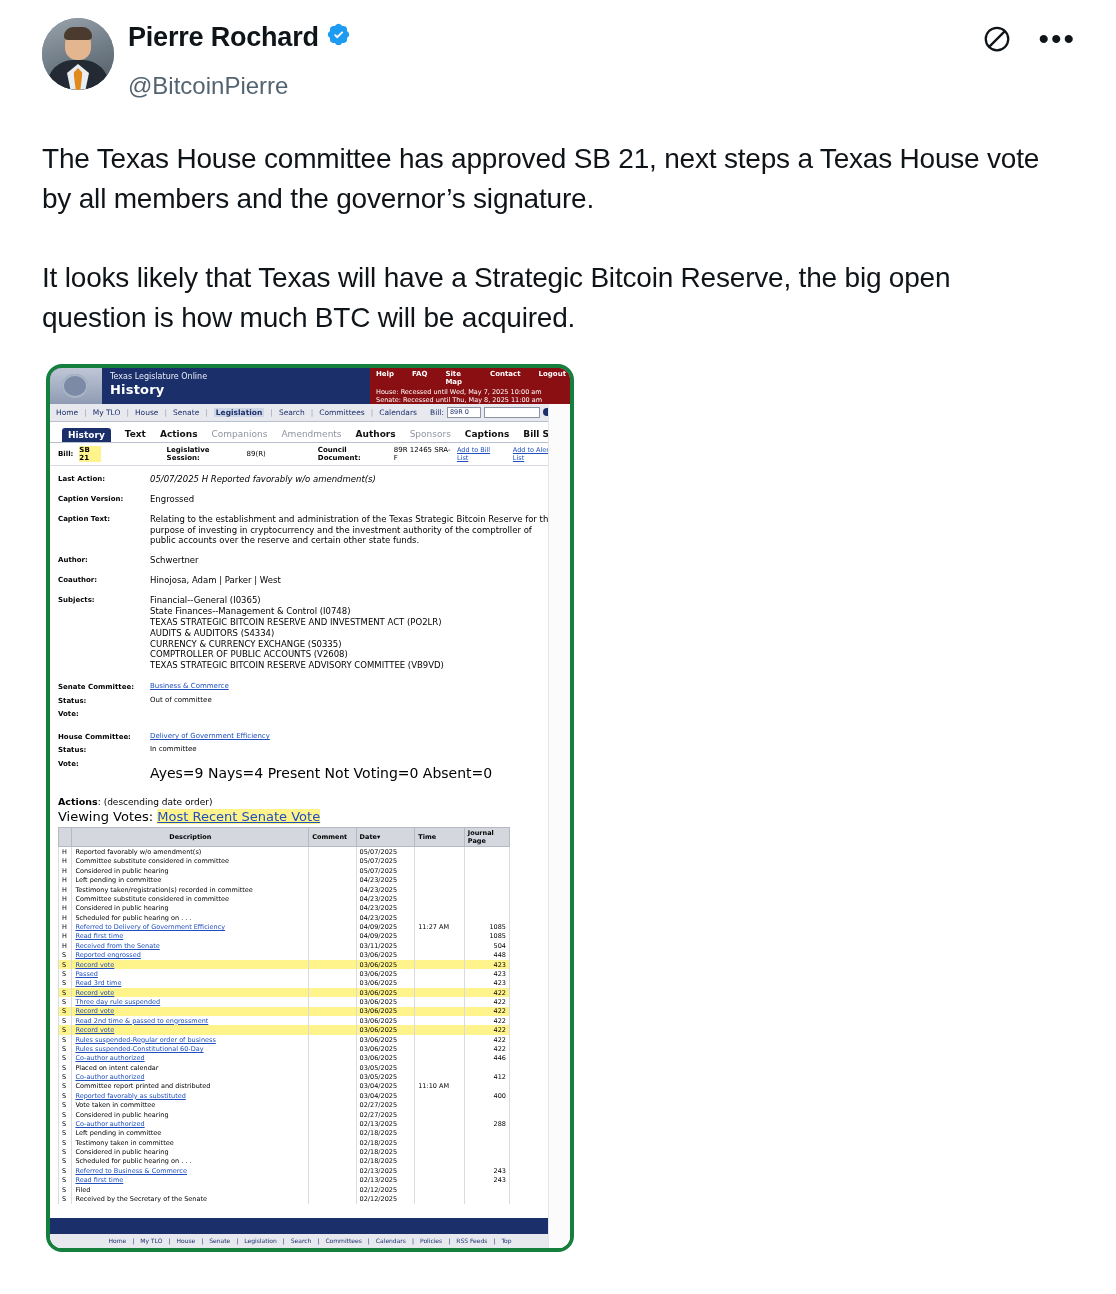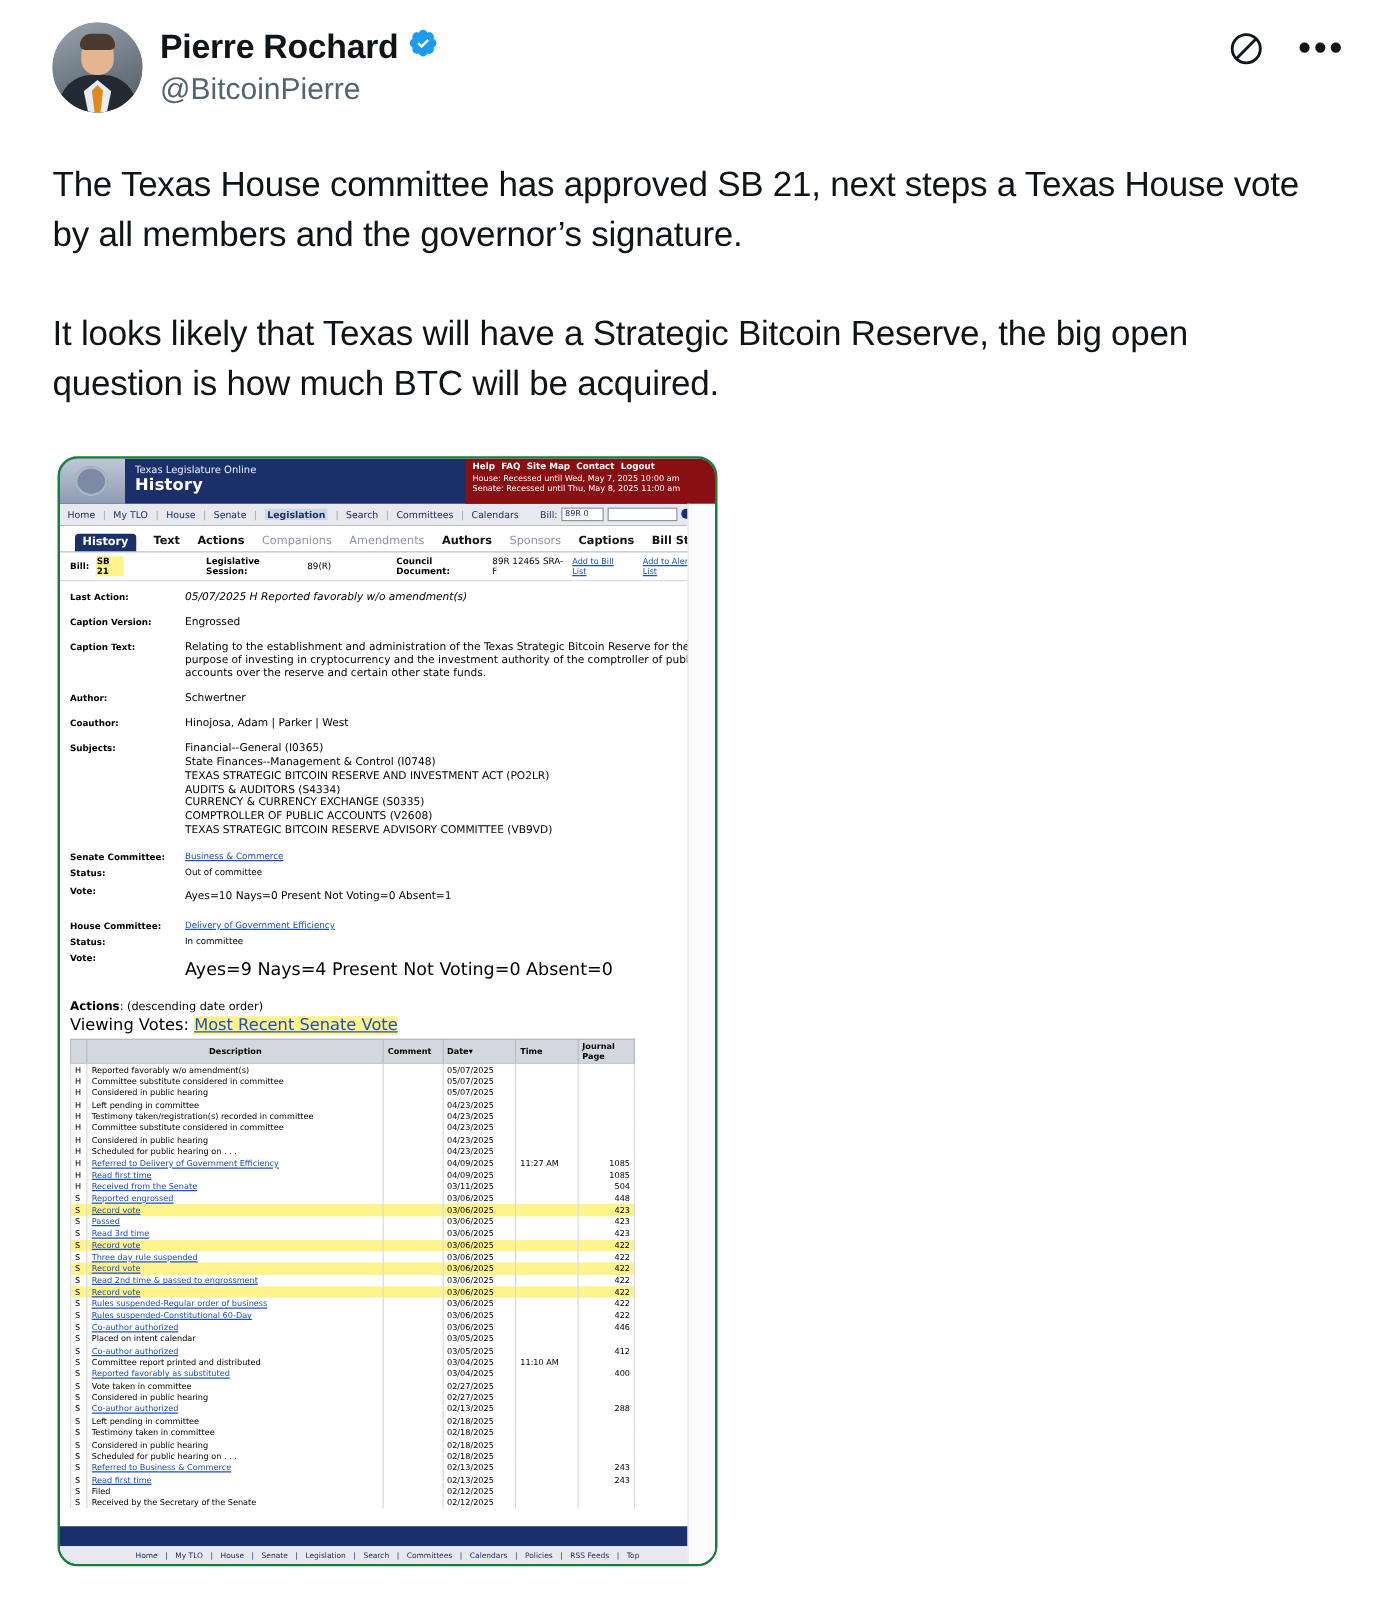--- a/index.html
+++ b/index.html
@@ -24,63 +24,63 @@
   .avatar .face { position: absolute; left: 50%; top: 12px; transform: translateX(-50%); width: 26px; height: 30px; border-radius: 13px 13px 12px 12px; background: #e3b690; }
   .avatar .hair { position: absolute; left: 50%; top: 9px; transform: translateX(-50%); width: 28px; height: 13px; border-radius: 14px 14px 6px 6px; background: #4b3b2e; }
   .avatar .suit { position: absolute; left: 50%; bottom: -4px; transform: translateX(-50%); width: 62px; height: 34px; border-radius: 26px 26px 0 0; background: #232a33; }
   .avatar .shirt { position: absolute; left: 50%; bottom: -4px; transform: translateX(-50%); width: 22px; height: 30px; background: #e9eef2; clip-path: polygon(50% 0,100% 30%,80% 100%,20% 100%,0 30%); }
   .avatar .tie { position: absolute; left: 50%; bottom: -4px; transform: translateX(-50%); width: 9px; height: 26px; background: #e08a1e; clip-path: polygon(50% 0,100% 18%,70% 100%,30% 100%,0 18%); }
 
   .names { padding-top: 4px; }
   .name-row { display: flex; gap: 7px; }
   .displayname { font-size: 27px; font-weight: bold; letter-spacing: -0.2px; line-height: 1.15; }
   .verified { width: 25px; height: 25px; display: block; }
-  .handle { font-size: 24px; color: #536471; line-height: 1.3; margin-top: 3px; }
+  .handle { font-size: 24px; color: #536471; line-height: 1.3; margin-top: 17px; }
 
   .head-actions { position: absolute; right: 40px; top: 24px; display: flex; align-items: center; gap: 26px; }
   .icon-btn { color: #0f1419; display: flex; align-items: center; justify-content: center; cursor: pointer; }
   .dots { font-size: 30px; line-height: 1; color: #0f1419; letter-spacing: 2px; }
 
   
   .tw-text {
     margin-top: 38px;
     font-size: 28px;
     line-height: 1.42;
     letter-spacing: -0.2px;
     color: #0f1419;
     white-space: pre-wrap;
     max-width: 1000px;
   }
 
   
   .media-card {
-    margin: 38px 0 0 4px;
+    margin: 26px 0 0 4px;
     width: 528px;
-    border: 2px solid #15803d;
+    border: 4px solid #15803d;
     border-radius: 16px;
     overflow: hidden;
     background: #ffffff;
   }
   .tlo {
     width: 100%;
     background: #ffffff;
     font-family: "DejaVu Sans", sans-serif;
     font-size: 7.5px;
     color: #000;
     position: relative;
   }
   
   .tlo-banner { display: flex; height: 36px; background: #1b2f6b; color: #fff; position: relative; }
   .tlo-seal { width: 52px; background: linear-gradient(#bfc7d6,#8f9bb3); position: relative; overflow: hidden; }
   .tlo-seal:after { content: ""; position: absolute; left: 12px; top: 6px; width: 26px; height: 24px; border-radius: 50%; background: #7c8aa5; box-shadow: inset 0 0 0 2px #aab5c7; }
   .tlo-titles { padding: 4px 0 0 8px; flex: 1; }
   .tlo-t1 { font-size: 8px; color: #e9edf6; }
   .tlo-t2 { font-size: 13px; font-weight: bold; color: #fff; margin-top: 1px; letter-spacing: .2px; }
   .tlo-rightbar { width: 200px; background: #8a0f13; color: #fff; font-size: 7px; padding: 2px 4px 0 6px; }
-  .tlo-rightbar .links { display: flex; gap: 5px; justify-content: flex-start; font-weight: bold; }
+  .tlo-rightbar .links { display: flex; gap: 18px; justify-content: flex-start; font-weight: bold; }
   .tlo-rightbar .sess { margin-top: 2px; line-height: 1.25; font-size: 6.5px; }
   
   .tlo-nav { display: flex; align-items: center; gap: 6px; background: #e7e9ef; border-bottom: 1px solid #b9c0cd; padding: 3px 6px; font-size: 7.5px; color: #1b2f6b; }
   .tlo-nav .sep { color: #9aa3b2; }
   .tlo-nav .cur { font-weight: bold; background: #cfd6e6; padding: 0 2px; }
   .tlo-nav .searchbox { margin-left: auto; display: flex; align-items: center; gap: 3px; }
   .tlo-nav .bfield { width: 34px; height: 11px; background: #fff; border: 1px solid #8c94a3; font-size: 6.5px; color: #1b2f6b; display: flex; align-items: center; padding-left: 2px; }
   .tlo-nav .bfield2 { width: 56px; height: 11px; background: #fff; border: 1px solid #8c94a3; }
   .tlo-nav .gobtn { background: #1b2f6b; color: #fff; border-radius: 6px; padding: 0 6px; font-size: 6.5px; }
   
@@ -276,21 +276,20 @@
 
         <div class="row stack">
           <div class="lab">
             <div>Senate Committee:</div>
             <div>Status:</div>
             <div>Vote:</div>
           </div>
           <div class="val" style="font-size:7px;line-height:1.9">
             <div class="linky">Business &amp; Commerce</div>
             <div>Out of committee</div>
-            <div class="vote-line" style="font-size:8.5px">Ayes=10   Nays=0   Present Not Voting=0   Absent=1</div>
           </div>
         </div>
 
         <div class="row stack">
           <div class="lab">
             <div>House Committee:</div>
             <div>Status:</div>
             <div>Vote:</div>
           </div>
           <div class="val" style="font-size:7px;line-height:1.9">

